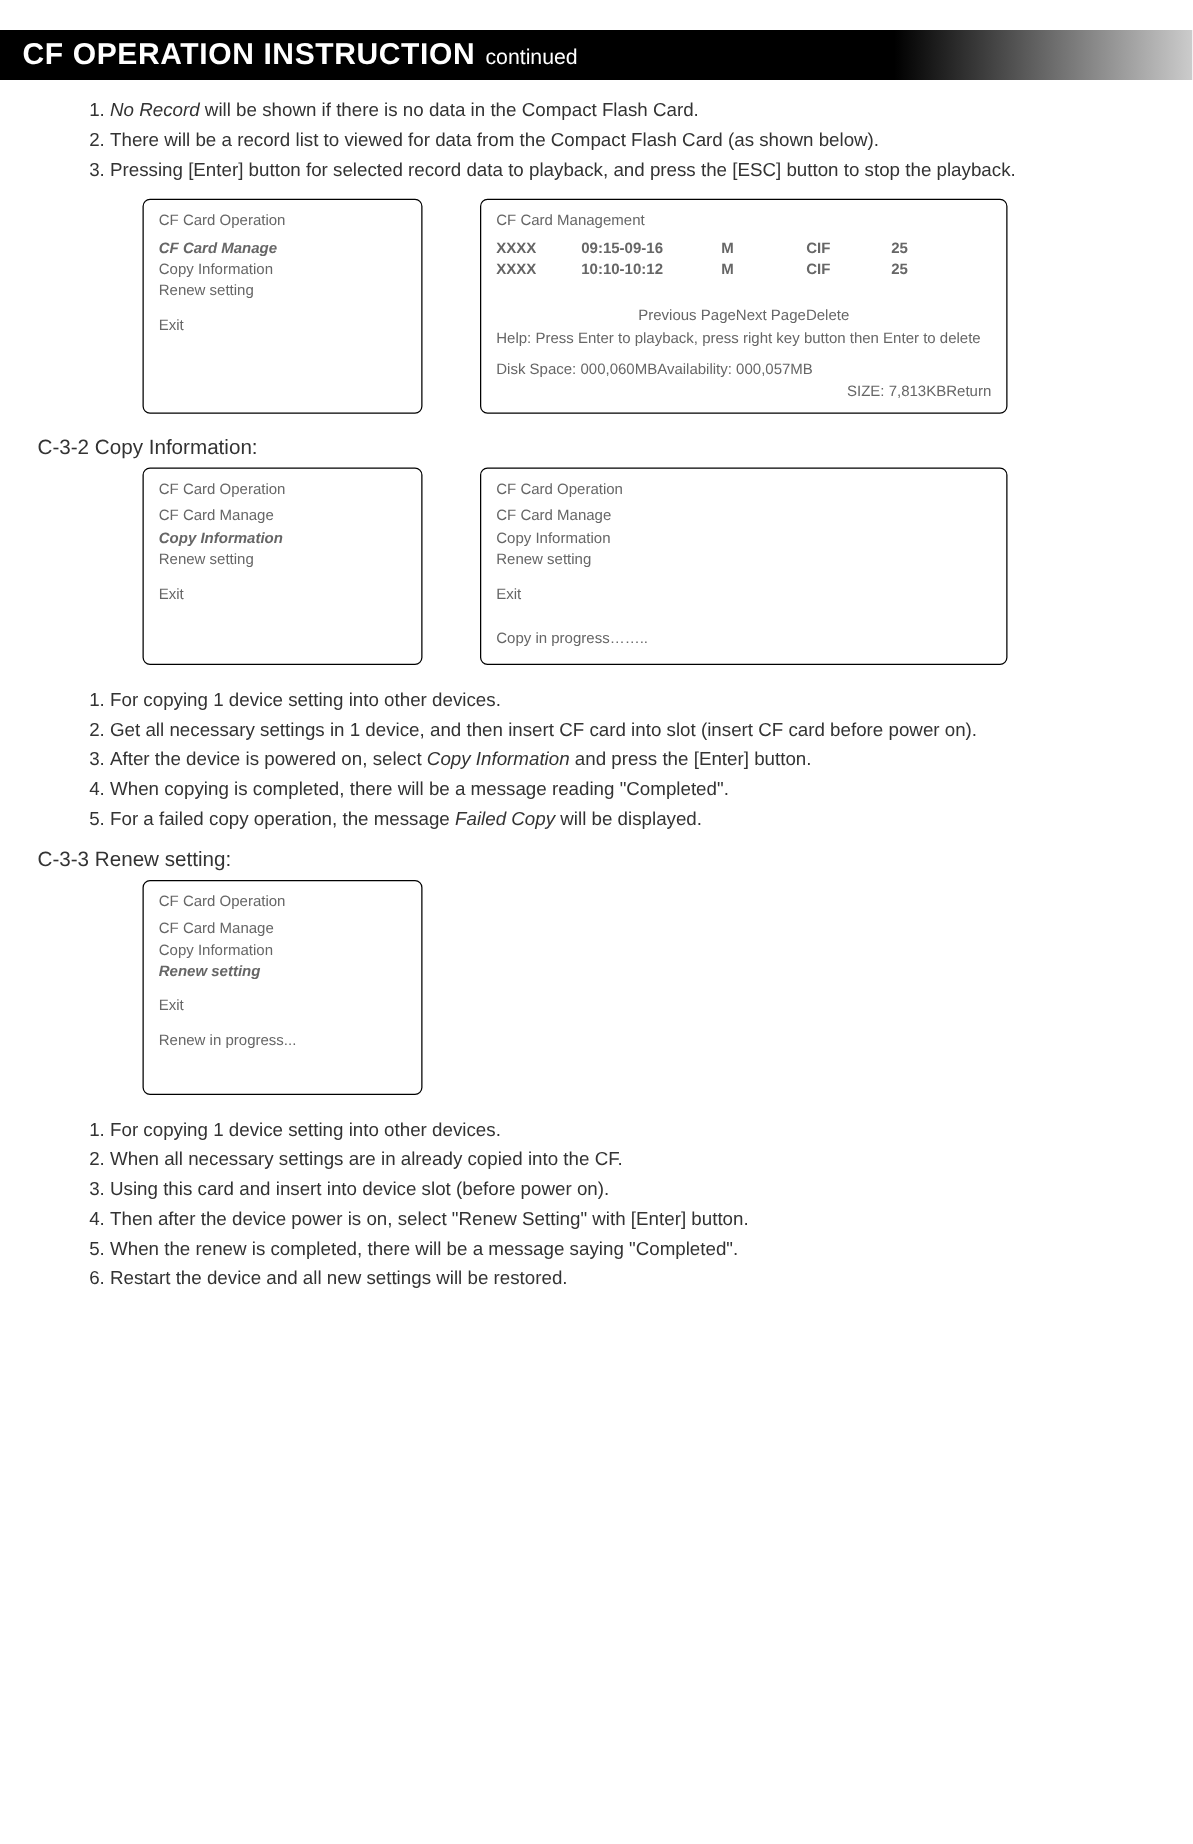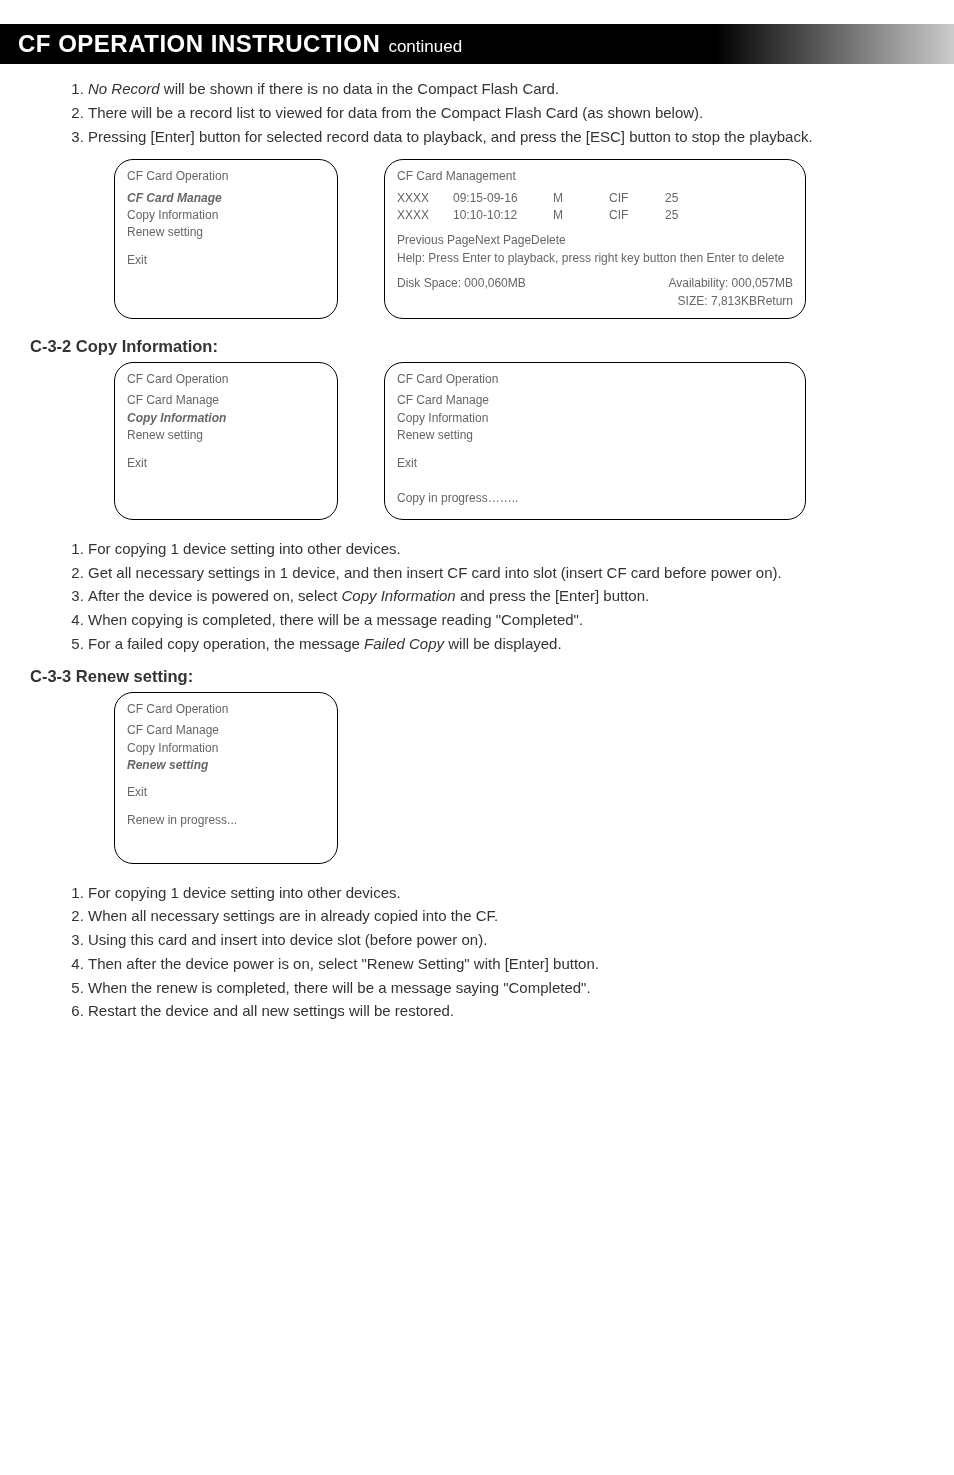--- a/index.html
+++ b/index.html
@@ -39,50 +39,50 @@
     margin-bottom: 2px;
   }
   .box-row {
     display: flex;
     justify-content: flex-start;
     gap: 46px;
     margin: 6px 0 18px 84px;
   }
   .box {
     border: 1.5px solid #000;
-    border-radius: 19px;
+    border-radius: 6px;
     padding: 8px 12px;
     font-size: 12px;
     color: #666;
     line-height: 1.45;
     box-sizing: border-box;
   }
   .box-narrow {
     width: 224px;
     min-height: 158px;
   }
   .box-wide {
     width: 422px;
     min-height: 158px;
   }
   .box .title {
     margin-bottom: 4px;
   }
   .box .bold-line { font-weight: bold; font-style: italic; }
   .section-heading {
-    font-weight: bold;
+    font-weight: normal;
     font-size: 16.5px;
     margin: 6px 0 2px 0;
   }
   .section-para {
     line-height: 1.4;
     margin: 0 0 4px 0;
   }
   .italic { font-style: italic; }
-  .mgmt-table .row { display: flex; gap: 16px; }
+  .mgmt-table .row { display: flex; gap: 28px; font-weight: bold; }
   .mgmt-table .row span { min-width: 40px; }
   .single-box-row {
     margin: 6px 0 18px 84px;
   }
 </style>
 </head>
 <body>
 
 <div class="header-bar">
   <span class="header-bar-title">CF OPERATION INSTRUCTION</span>
@@ -116,27 +116,27 @@
           <span>25</span>
         </div>
         <div class="row">
           <span>XXXX</span>
           <span style="min-width:84px">10:10-10:12</span>
           <span>M</span>
           <span>CIF</span>
           <span>25</span>
         </div>
       </div>
-      <div style="margin-top:8px;display:flex;justify-content:flex-start">
+      <div style="margin-top:20px;display:flex;justify-content:center">
         <span>Previous Page</span>
         <span>Next Page</span>
         <span>Delete</span>
       </div>
       <div>Help: Press Enter to playback, press right key button then Enter to delete</div>
-      <div style="margin-top:8px;display:flex;justify-content:space-between">
+      <div style="margin-top:8px;display:flex;">
         <span>Disk Space: 000,060MB</span>
         <span>Availability: 000,057MB</span>
       </div>
       <div style="display:flex;justify-content:flex-end">
         <span>SIZE: 7,813KB</span>
         <span>Return</span>
       </div>
     </div>
   </div>
 

